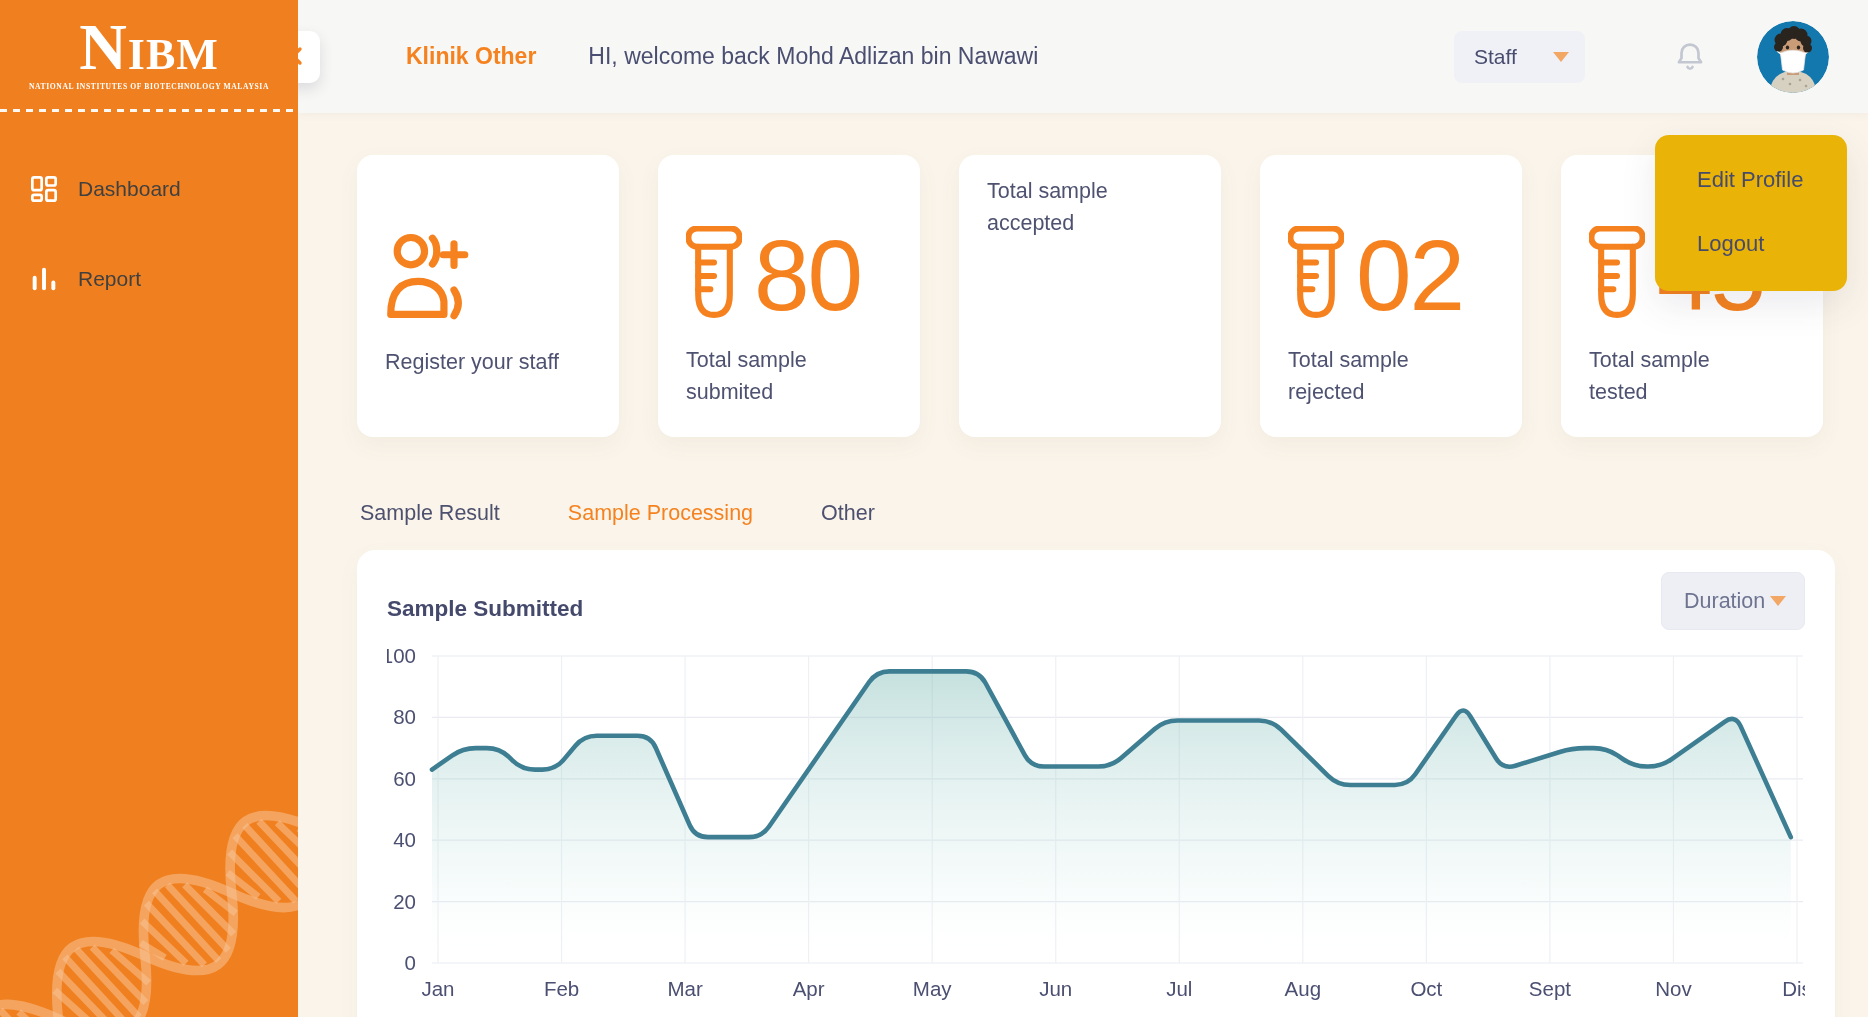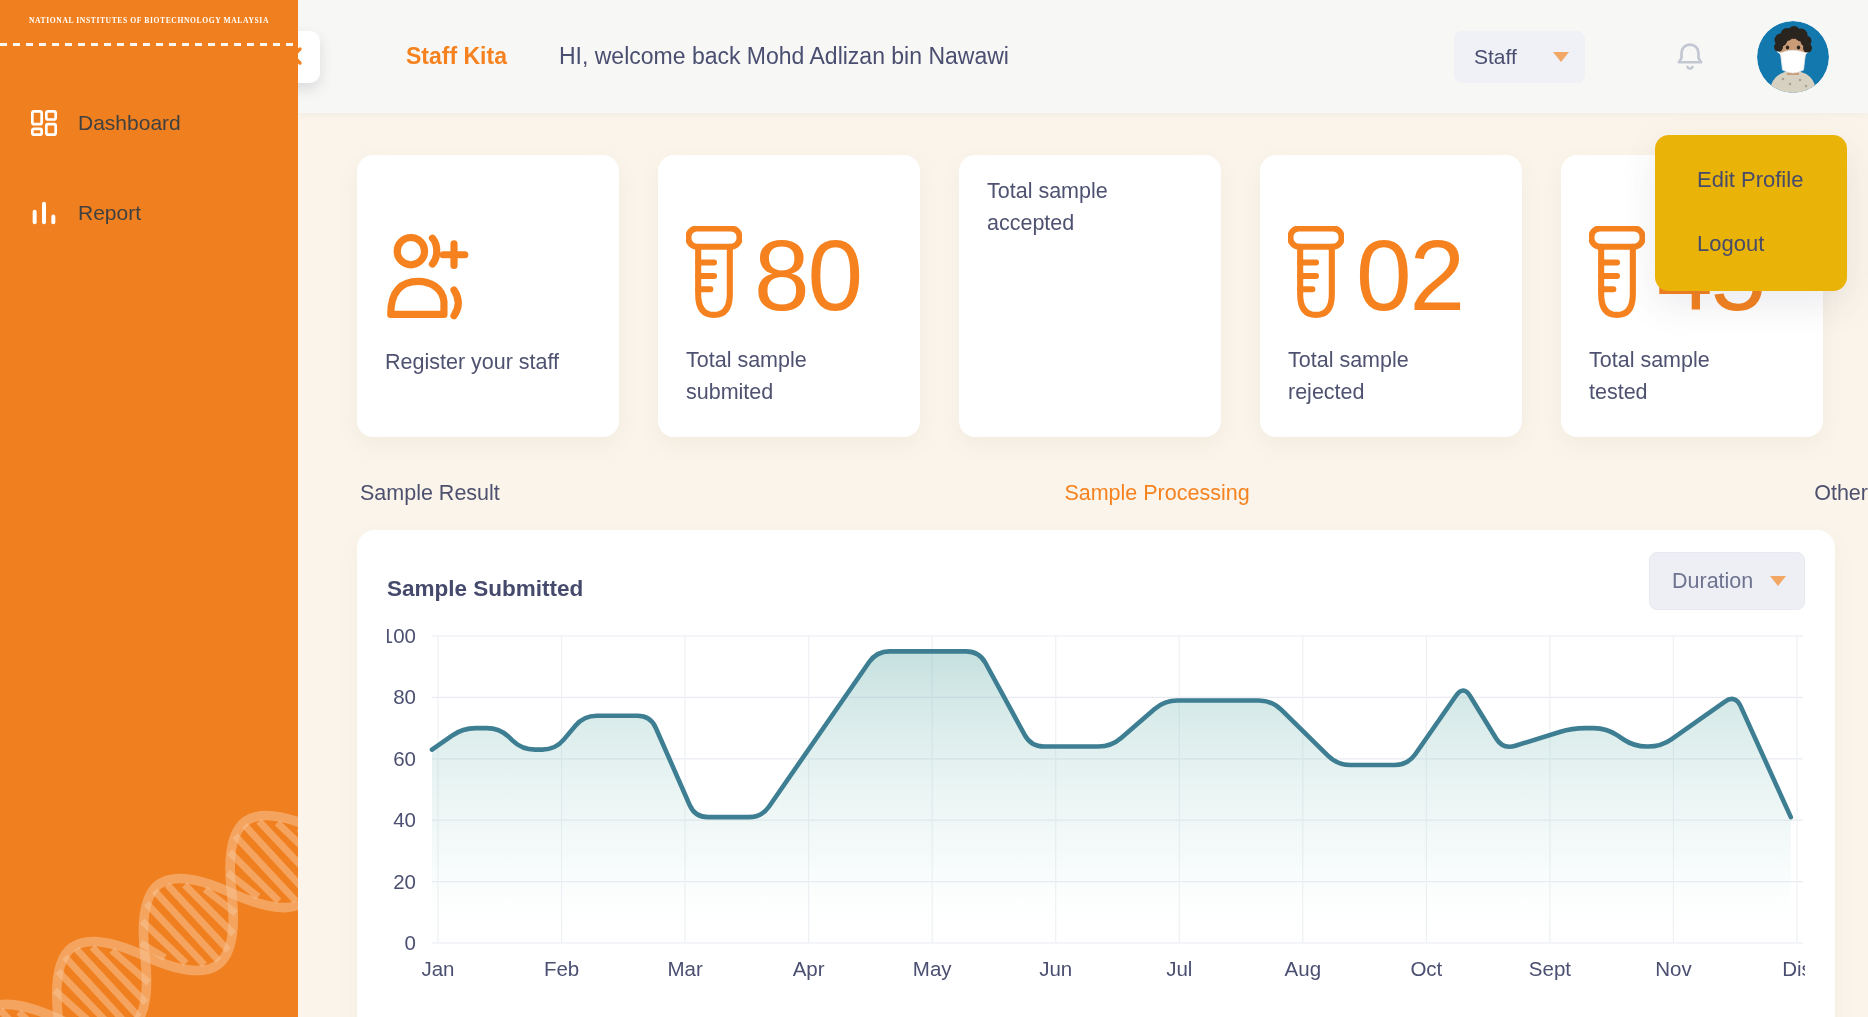--- a/index.html
+++ b/index.html
@@ -92,47 +92,48 @@
     width:262px; height:282px; background:#fff; border-radius:16px;
     box-shadow:0 8px 22px rgba(120,110,90,0.06); padding:0 28px;
   }
   .card .icon-row { display:flex; align-items:center; gap:12px; margin-top:72px; height:97px; }
   .card .big-num {
     font-size:100px; line-height:0.95; color:#f5821f; letter-spacing:-2px; font-weight:400;
   }
   .card .card-label { margin-top:20px; font-size:21.5px; line-height:1.5; color:#4e5270; width:180px; }
 
   
-  .tabs { display:flex; gap:52px; padding-left:62px; margin-top:44px;justify-content:space-between; }
+  .tabs { display:flex; gap:68px; padding-left:62px; margin-top:64px; }
   .tab { font-size:21.5px; color:#4d516f; cursor:pointer; }
   .tab.active { color:#f5821f; }
 
   
   .chart-panel {
     margin:24px 33px 0 59px; background:#fff;
     border-radius:18px 18px 0 0; height:620px; padding:22px 30px 0 30px;
     box-shadow:0 8px 22px rgba(120,110,90,0.05);
   }
   .panel-head { display:flex; align-items:center;justify-content:flex-end; }
   .panel-title { font-size:22.5px; font-weight:bold; color:#454a6d; margin-top:16px; }
   .duration-btn {
-    margin-left:auto; width:156px; height:58px; background:#edeff4;
+    margin-left:auto; width:144px; height:58px; background:#edeff4;
     border:1px solid #e6e9f0; border-radius:8px; cursor:pointer;
     display:flex; align-items:center; justify-content:space-between;
     padding:0 18px 0 22px; font-size:21.5px; color:#6e7390;
     font-family:"Liberation Sans", sans-serif;
   }
   .chart-wrap { margin-top:18px; }
   svg.chart text { font-family:"Liberation Sans", sans-serif; font-size:20.5px; fill:#4b4f71; }
 </style>
 </head>
 <body>
 
 <aside class="sidebar">
   <div class="logo-block">
+    <span class="logo-title">NIBM</span>
     <span class="logo-sub">NATIONAL INSTITUTES OF BIOTECHNOLOGY MALAYSIA</span>
   </div>
   <div class="logo-sep"></div>
 
   <nav class="nav">
     <div class="nav-item">
       <span class="nicon">
         <svg width="28" height="28" viewBox="0 0 24 24" fill="none" stroke="#fff" stroke-width="2.3">
           <rect x="2" y="2" width="8" height="11" rx="1.5"></rect>
           <rect x="14" y="2" width="8" height="7" rx="1.5"></rect>
@@ -191,21 +192,21 @@
 <div class="main">
 
   <header class="topbar">
     <button class="collapse-btn">
       <span>
         <svg width="20" height="24" viewBox="0 0 20 24" fill="none" stroke="#f5821f" stroke-width="3.4" stroke-linecap="round" stroke-linejoin="round">
           <polyline points="13,5 6,12 13,19"></polyline>
         </svg>
       </span>
     </button>
-    <span class="clinic-name">Staff Kita</span>
+    <span class="clinic-name">Klinik Other</span>
     <span class="welcome">HI, welcome back Mohd Adlizan bin Nawawi</span>
 
     <div class="role-box">
       <span>Staff</span>
       <span class="caret"></span>
     </div>
 
     <button class="bell-btn">
       <span>
         <svg width="34" height="34" viewBox="0 0 24 24" fill="none" stroke="#c3c7d2" stroke-width="1.9" stroke-linecap="round" stroke-linejoin="round">

